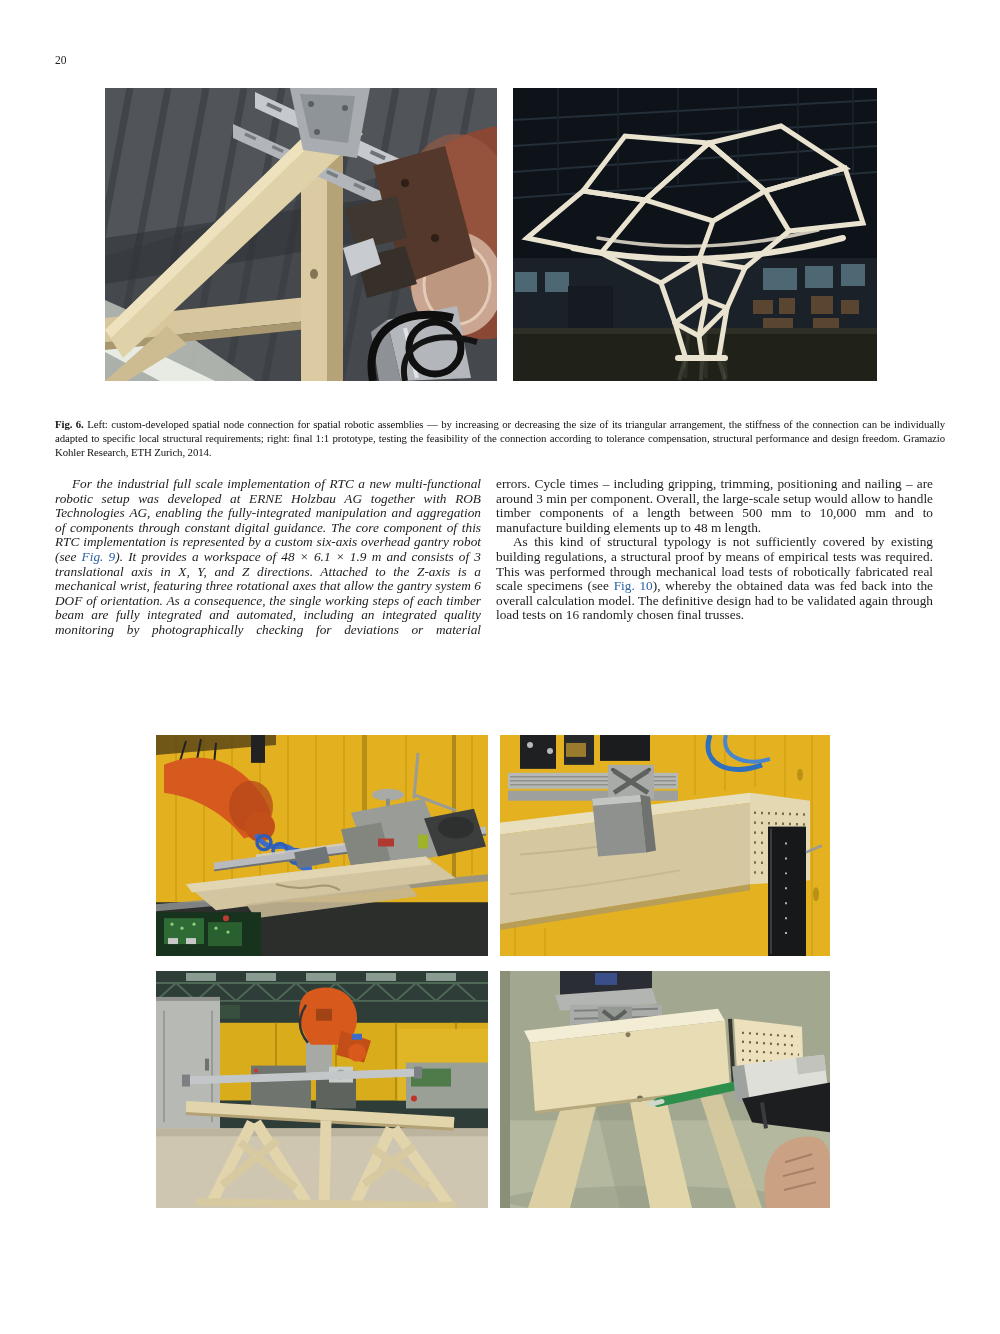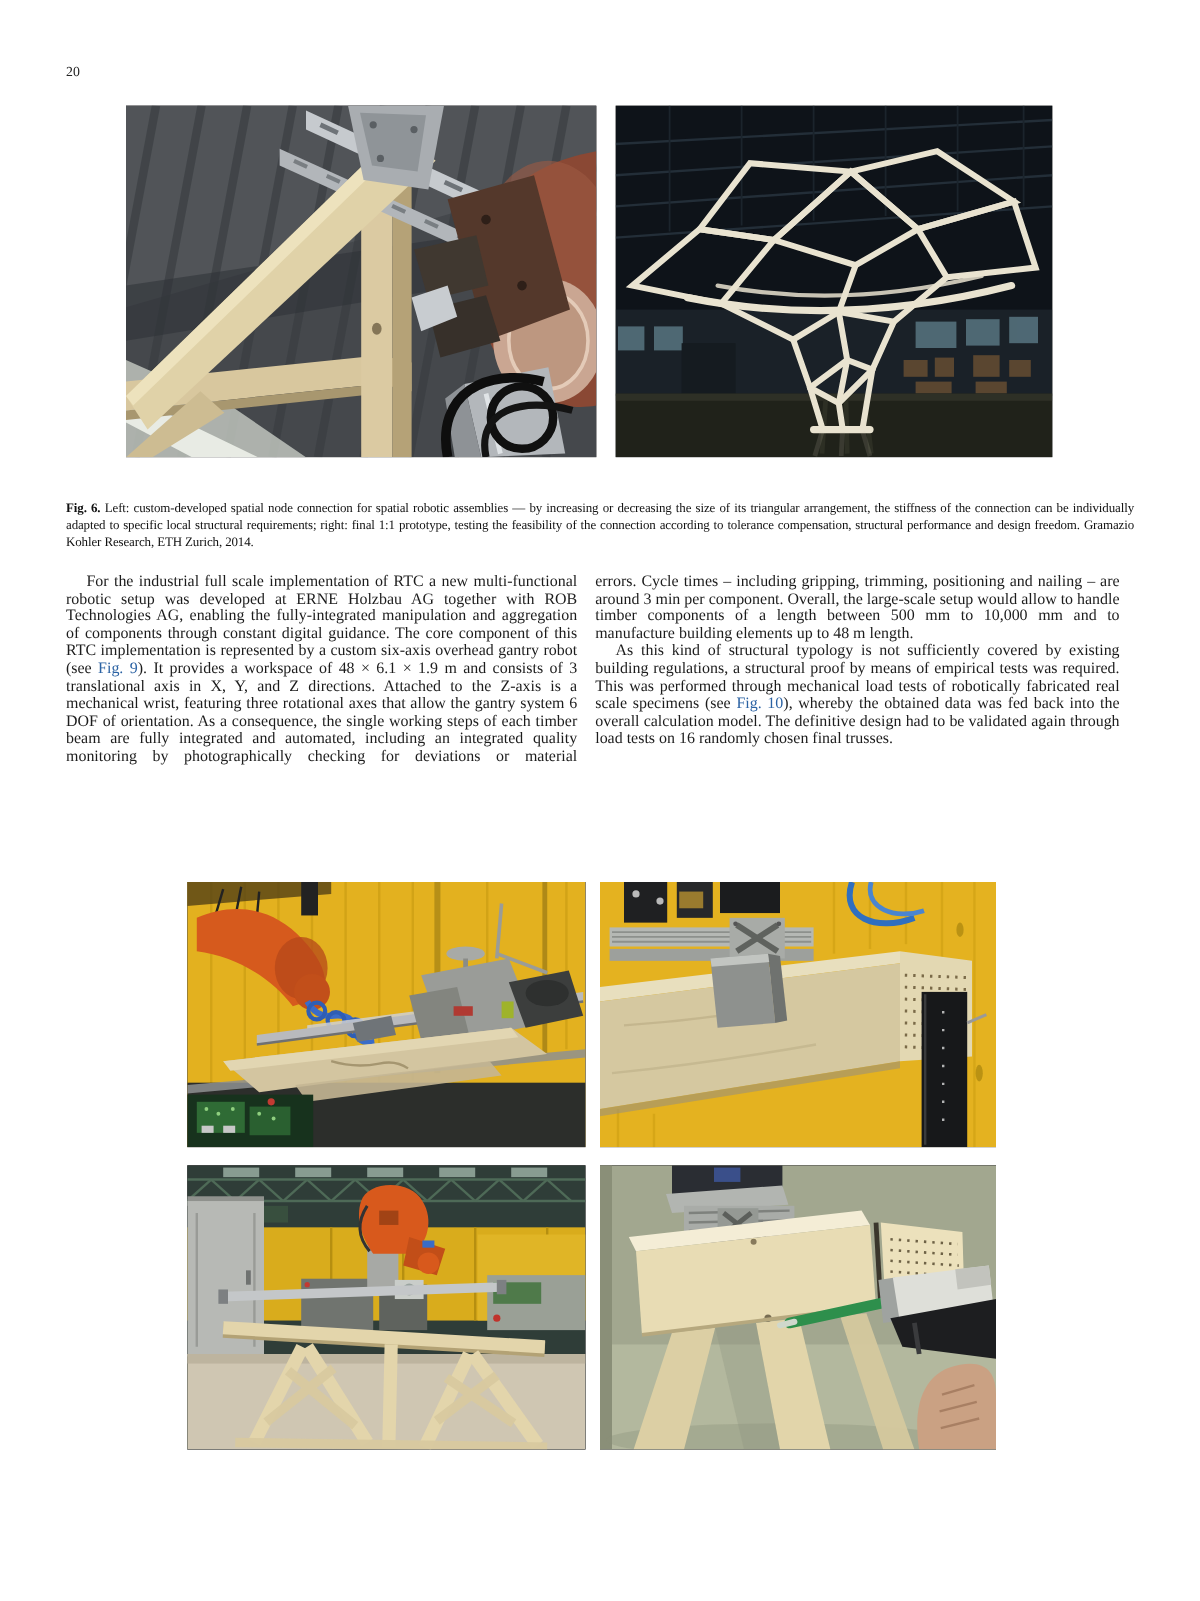--- a/index.html
+++ b/index.html
@@ -23,21 +23,21 @@
            color:#111;text-align:justify;margin:16px;}
   .cap6{top:401px;}
   .cap7{top:1230px;}
   .cap-label{font-weight:bold;}
   
   .col{top:477px;font-size:13.3px;line-height:14.6px;text-align:justify;}
   .col1{left:55px;width:426px;}
   .col2{left:496px;width:437px;}
   .body-p{margin:0;}
   .indent{text-indent:17px;}
-  .cont{text-align-last:justify;-moz-text-align-last:justify;}
+  .cont{text-align-last:justify;font-style:italic;-moz-text-align-last:justify;}
   .figlink{color:#2b62a3;text-decoration:none;cursor:pointer;}
 </style>
 </head>
 <body>
 
 <div class="page">
 
   <div class="abs page-number">20</div>
 
   <div class="abs photo fig6-left">

